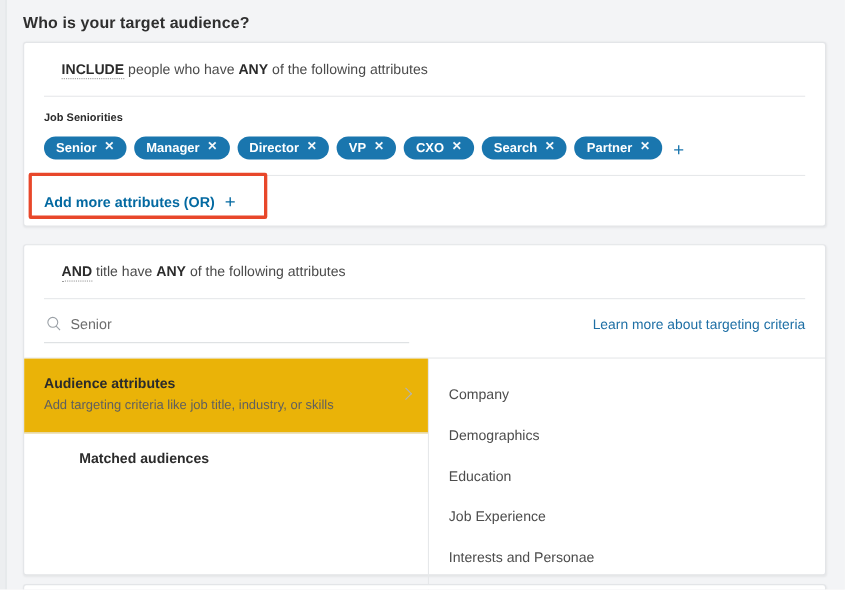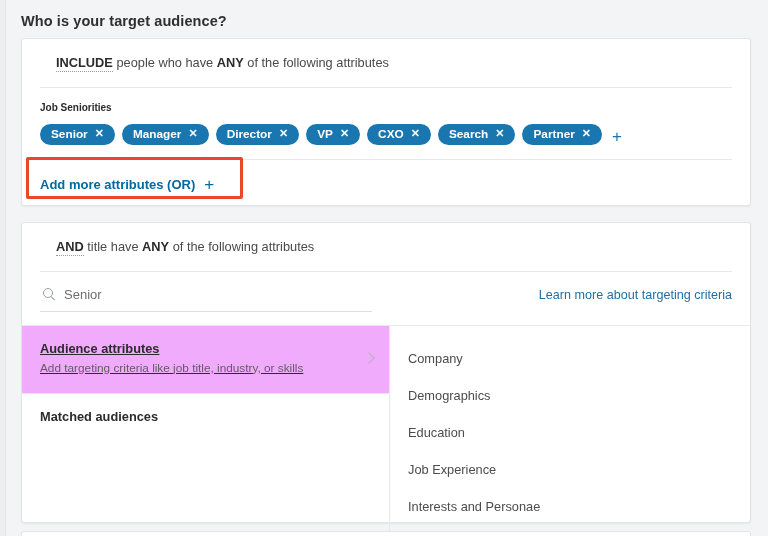--- a/index.html
+++ b/index.html
@@ -251,25 +251,24 @@
     flex: 1 1 auto;
     padding: 14px 0 0 16px;
   }
 
   .cat {
     position: relative;
     padding: 15px 34px 17px 18px;
     cursor: pointer;
   }
   .cat.selected {
-    background: #f0abfc;
+    background: #eab308;
     border-bottom: 1px solid #e6e8ea;
-    text-decoration: underline;
-  }
-  .cat + .cat { border-top: 1px solid #e6e8ea; }
+  }
+  .cat + .cat { border-top: 1px solid #e6e8ea; margin-left: 32px; }
   .cat.selected + .cat { border-top: none; }
   .cat-title {
     font-size: 12.8px;
     font-weight: 700;
     color: #2b2b2b;
     margin-bottom: 4px;
   }
   .cat-desc {
     font-size: 11.8px;
     color: #5f5f5f;

